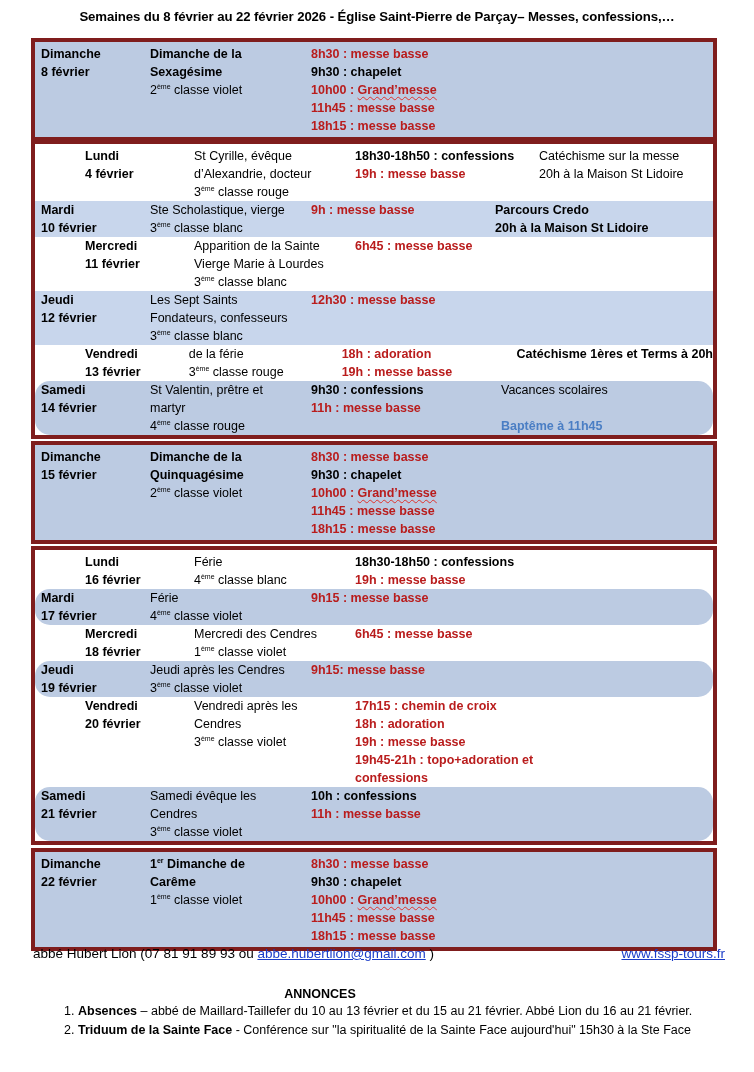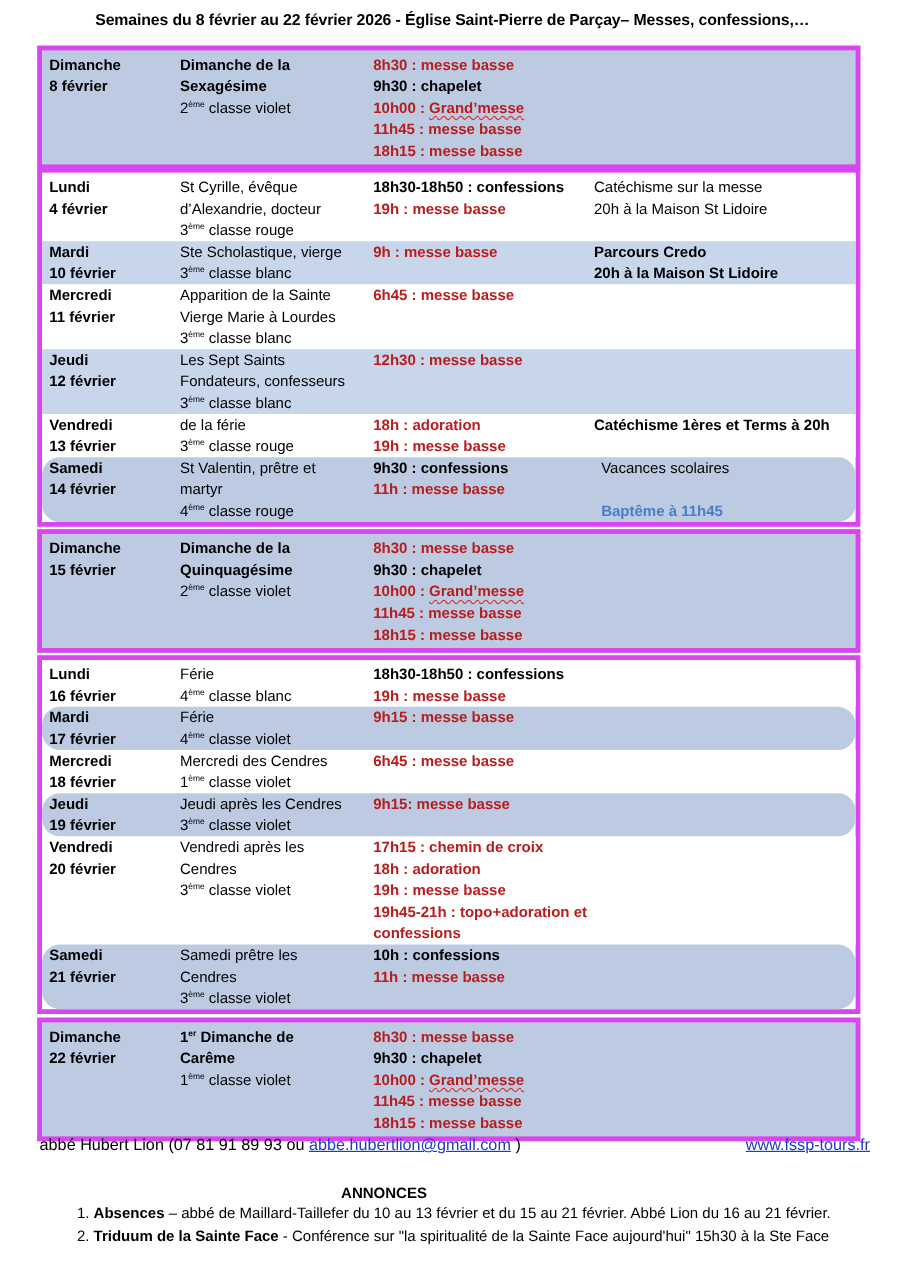--- a/index.html
+++ b/index.html
@@ -1,25 +1,25 @@
 <!DOCTYPE html>
 <html><head>
 <meta charset="utf-8">
 <style>
   html, body { margin: 0; padding: 0; background: #ffffff; }
   body { width: 754px; height: 1072px; position: relative; overflow: hidden;
          font-family: "Liberation Sans", sans-serif; color: #000; font-size: 12.5px; }
   .title { position: absolute; top: 9px; left: 0; width: 754px; text-align: center;
            font-weight: bold; font-size: 13.2px; letter-spacing: -0.1px; }
-  .block { position: absolute; left: 31px; width: 686px; border: 4px solid #d946ef;
+  .block { position: absolute; left: 31px; width: 686px; border: 4px solid #7f1d1d;
            box-sizing: border-box; }
   .row { display: flex; position: relative; }
   .row.blue { background: #c8d6ec; }
   .row.blue2 { background: #bccbe2; border-radius: 15px; }
-  .row.white { background: #ffffff; }
+  .row.white { background: #ffffff; margin-left: 44px; }
   .block.sunday { background: #bccbe2; }
   .c1 { width: 111px; padding-left: 6px; font-weight: bold; box-sizing: border-box; }
   .c2 { width: 163px; padding-left: 4px; box-sizing: border-box; }
   .c3 { width: 182px; padding-left: 2px; box-sizing: border-box; font-weight: bold; }
   .c4 { flex: 1; padding-left: 4px; box-sizing: border-box; }
   .line { height: 18px; line-height: 18px; white-space: nowrap; }
   .bold { font-weight: bold; }
   .red { color: #b91c1c; font-weight: bold; }
   .black { color: #000; font-weight: bold; }
   .blue-text { color: #4a7ec4; font-weight: bold; }
@@ -275,21 +275,21 @@
     </div>
     <div class="c4"></div>
   </div>
 
   <div class="row blue2">
     <div class="c1">
       <div class="line">Samedi</div>
       <div class="line">21 février</div>
     </div>
     <div class="c2">
-      <div class="line">Samedi prêtre les</div>
+      <div class="line">Samedi évêque les</div>
       <div class="line">Cendres</div>
       <div class="line"><span>3</span><sup>ème</sup><span> classe violet</span></div>
     </div>
     <div class="c3">
       <div class="line black">10h : confessions</div>
       <div class="line red">11h : messe basse</div>
     </div>
     <div class="c4"></div>
   </div>
 </div>

